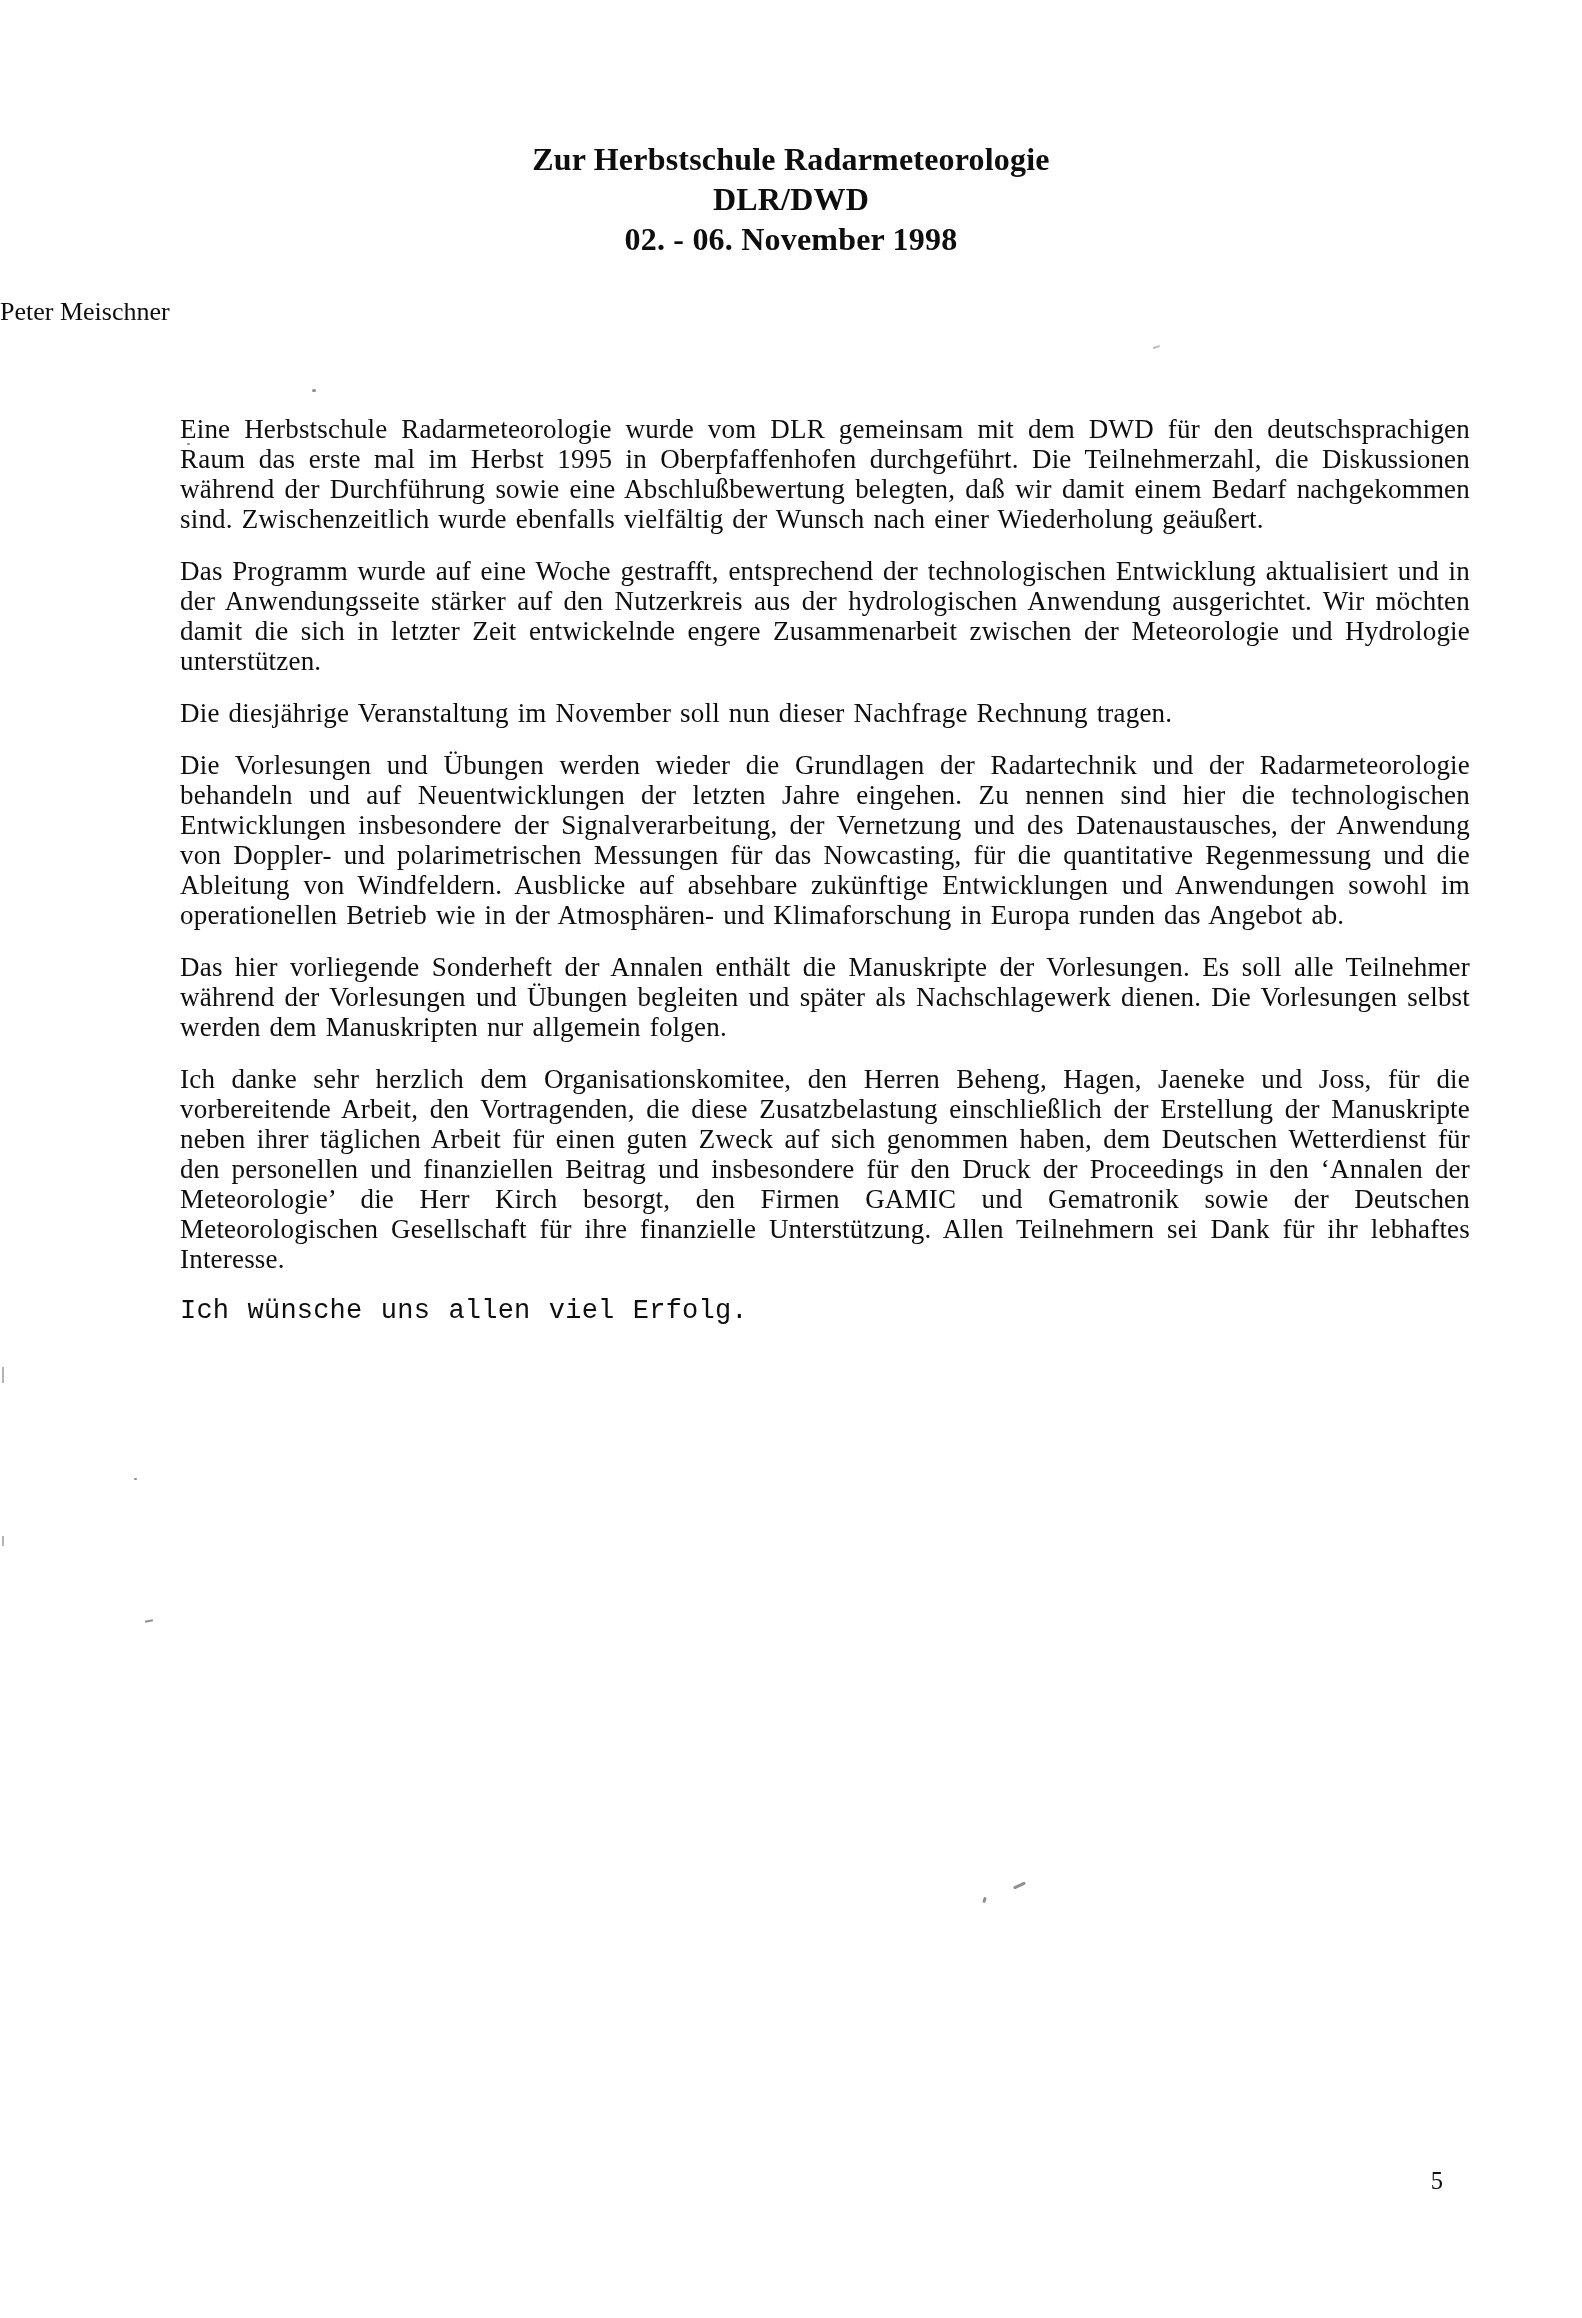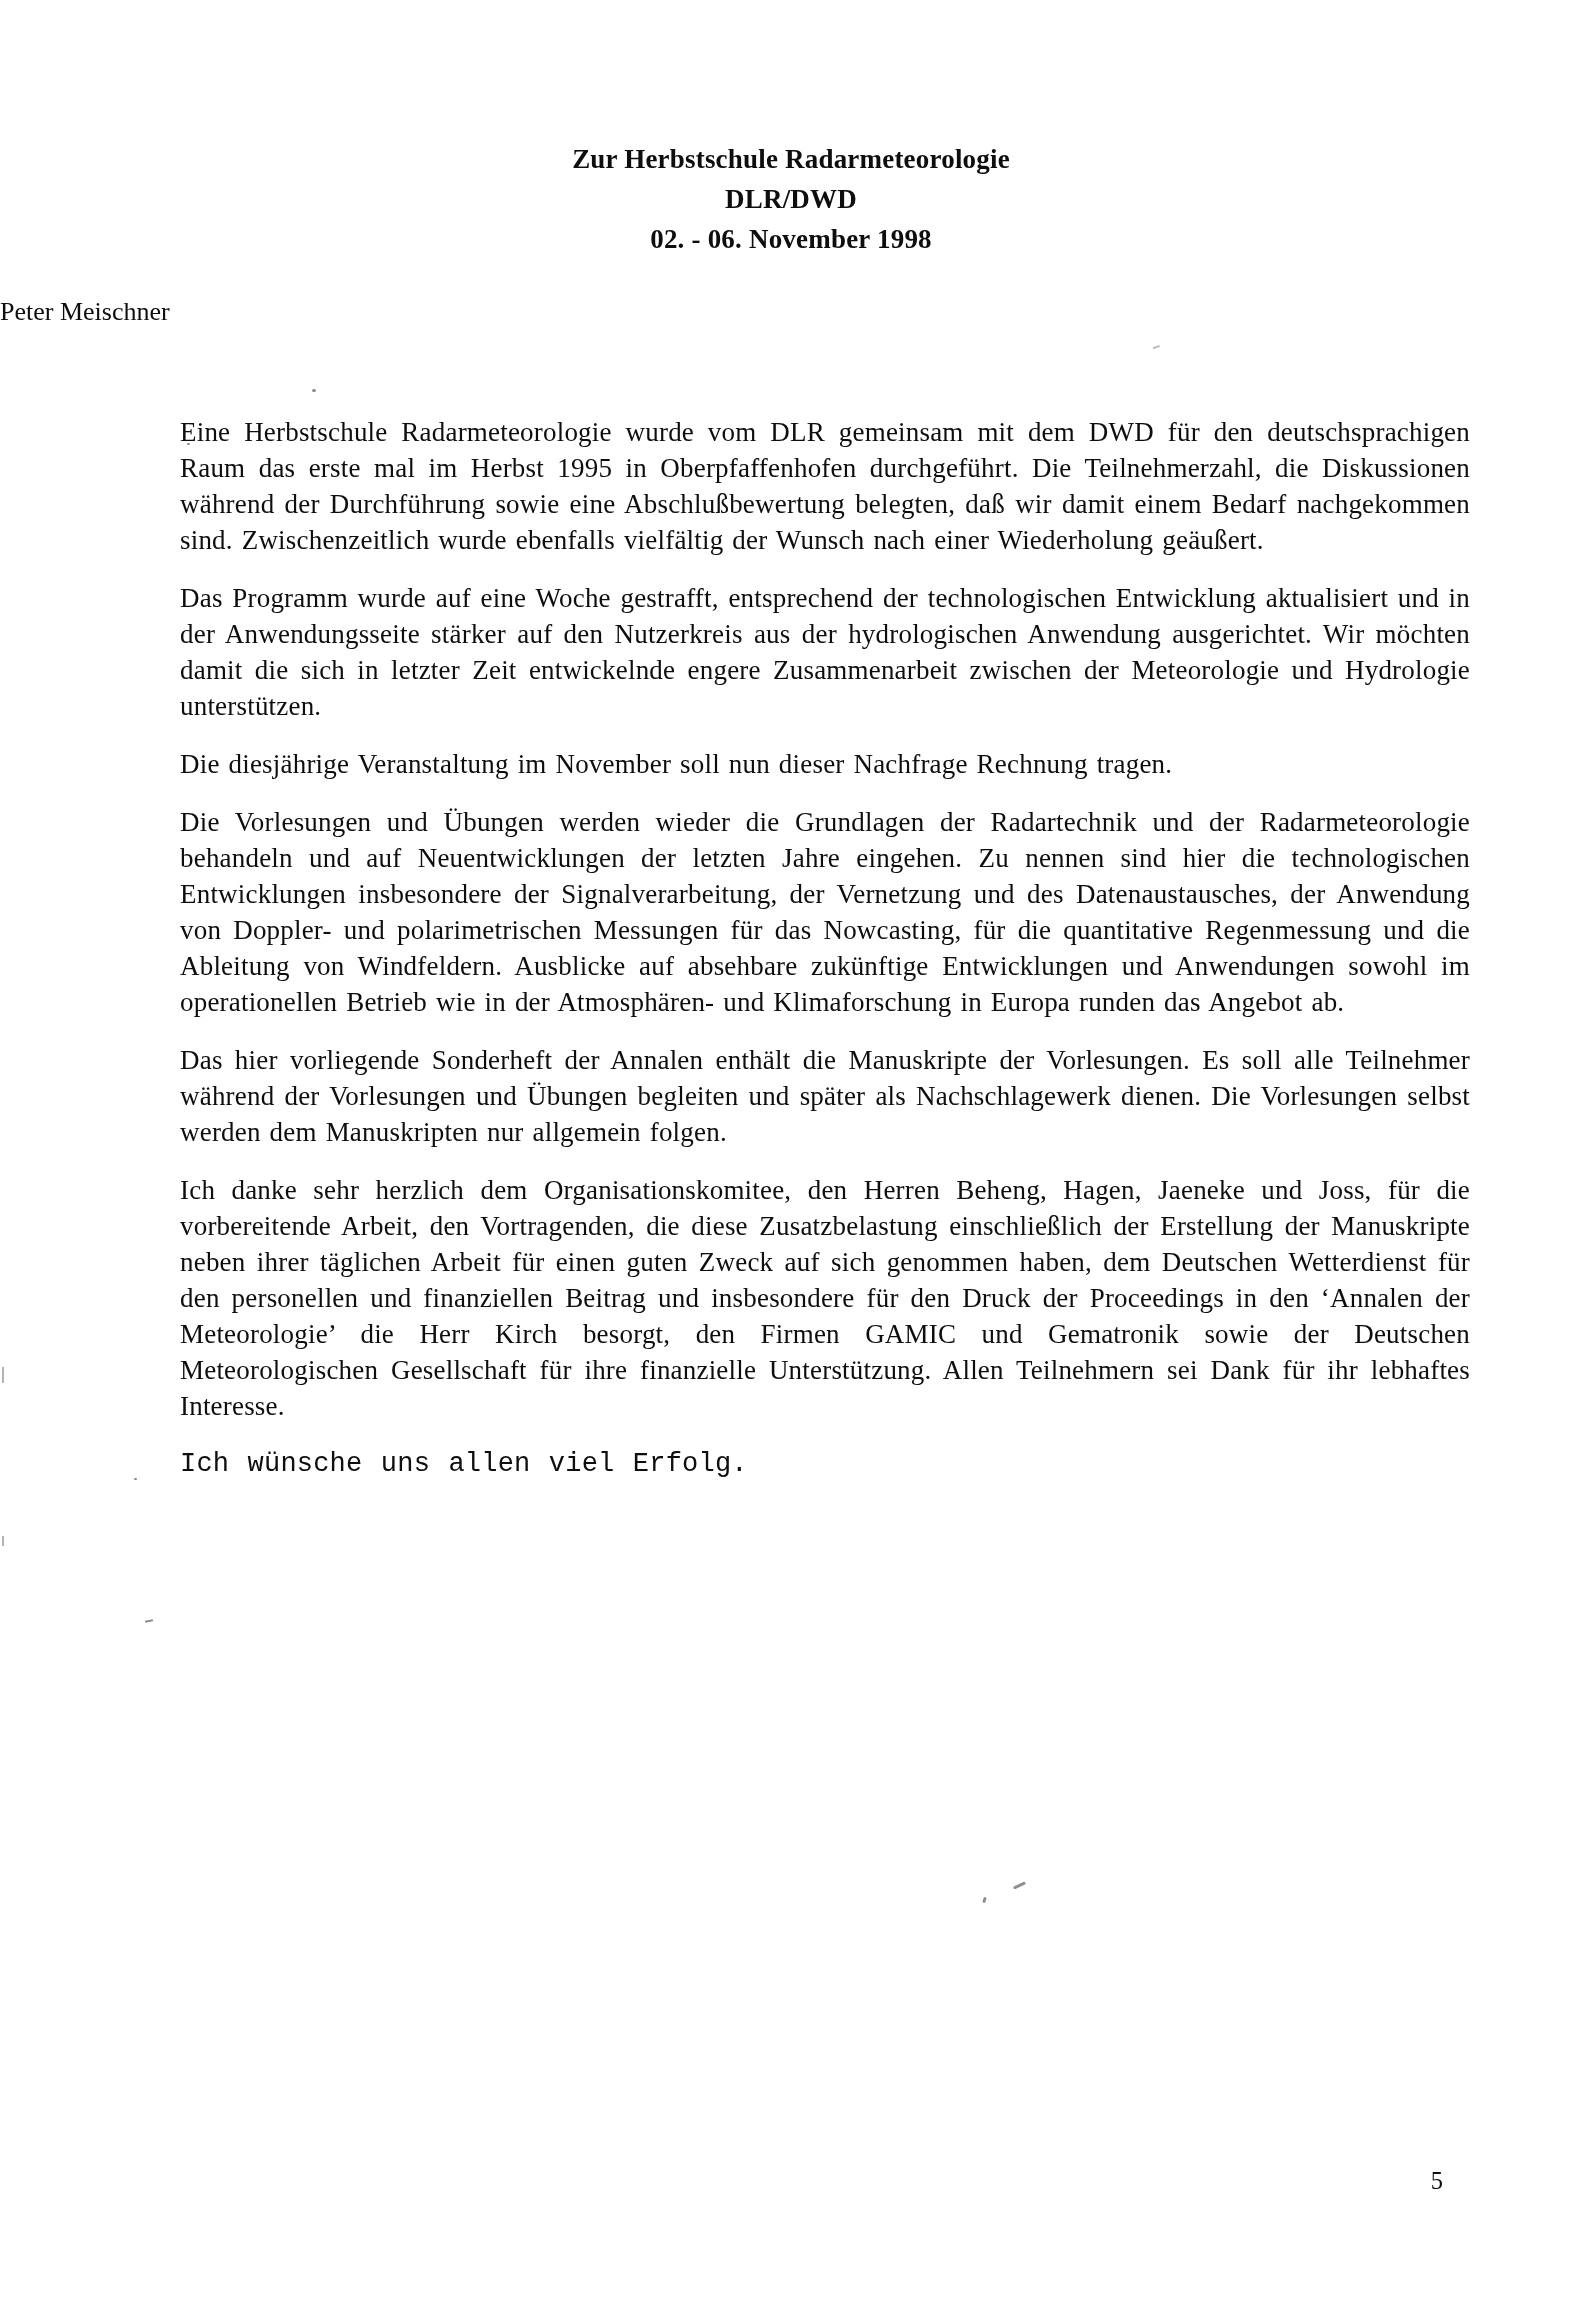--- a/index.html
+++ b/index.html
@@ -14,36 +14,36 @@
     margin: 0 auto;
     background: #ffffff;
     color: #0e0e0e;
     font-family: "Liberation Serif", "DejaVu Serif", serif;
     overflow: hidden;
   }
   .title-block {
     padding-top: 139px;
     text-align: center;
     font-weight: bold;
-    font-size: 27px;
+    font-size: 32px;
     line-height: 40px;
     letter-spacing: 0.2px;
   }
   .title-line { white-space: pre; }
   .author {
     margin-top: 33px;
     text-align: left;
     font-weight: normal;
     font-size: 26px;
     line-height: 40px;
   }
   .body-text {
     margin: 82px 112px 0 180px;
     font-size: 27px;
-    line-height: 36px;
+    line-height: 30px;
     letter-spacing: 0.2px;
     word-spacing: 2px;
     text-align: justify;
   }
   .body-text p {
     margin: 0 0 22px 0;
   }
   .body-text p.closing {
     text-align: left;
     margin-bottom: 0;

